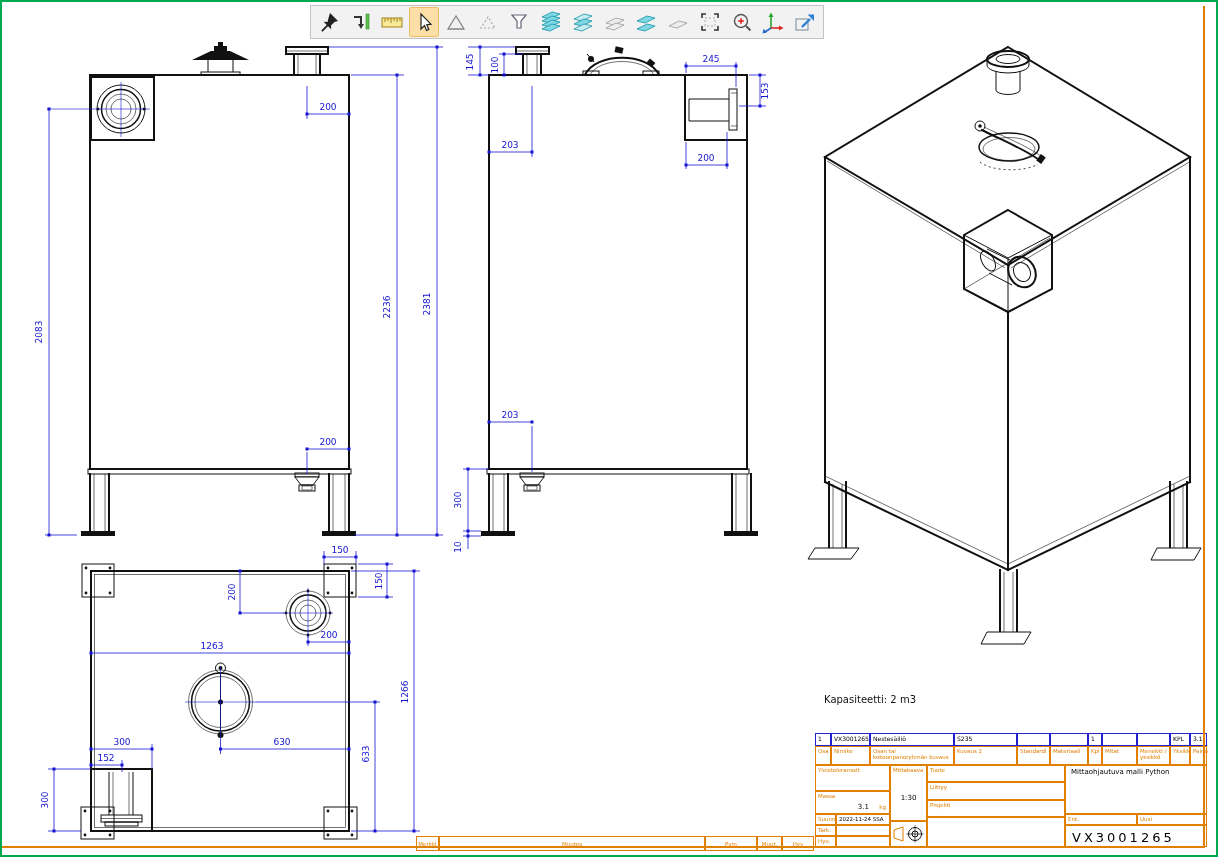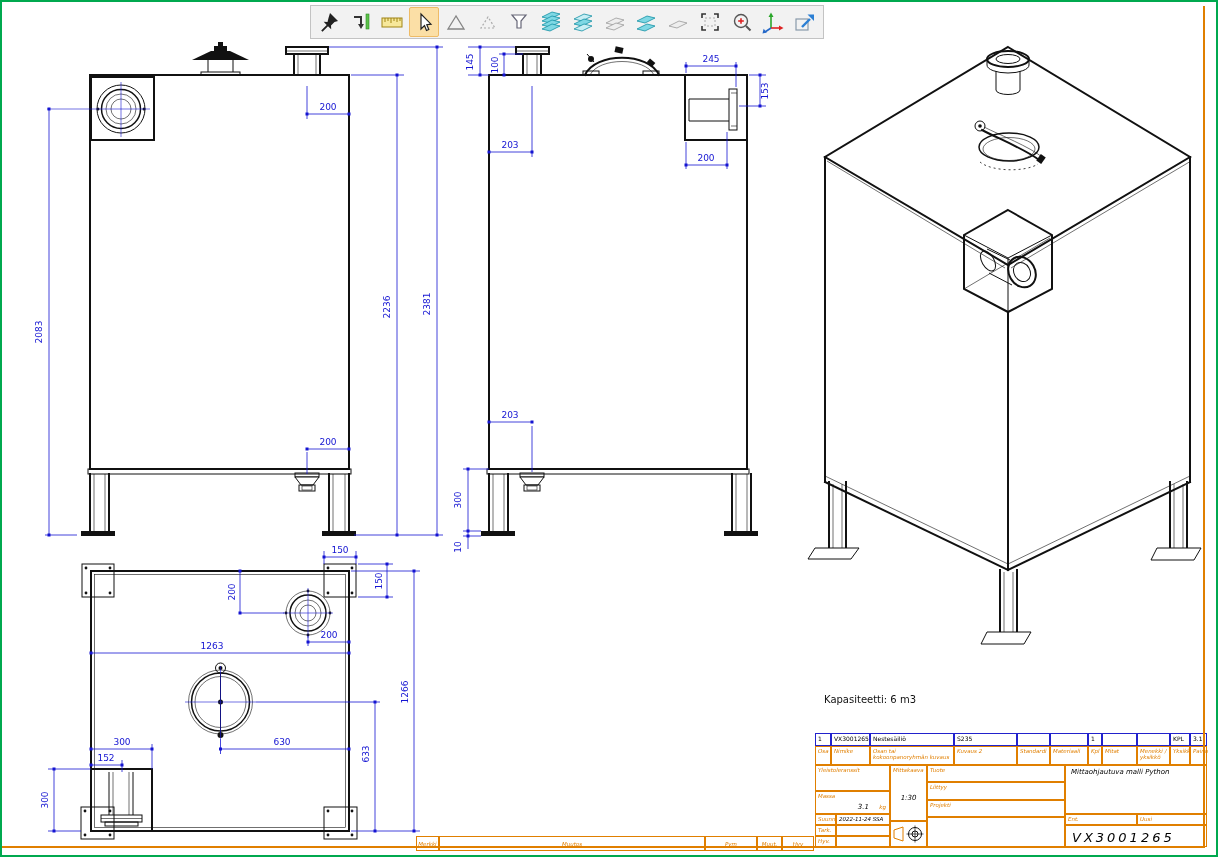--- a/index.html
+++ b/index.html
@@ -25,21 +25,21 @@
   .dim{stroke:#1414d2;stroke-width:.8;fill:none;}
   .dimthin{stroke:#1414d2;stroke-width:.6;fill:none;}
   .dash05{stroke:#111;stroke-width:.8;fill:none;stroke-dasharray:2 3;}
   text.dimtext{fill:#1414d2;font-size:9px;font-family:"DejaVu Sans",sans-serif;}
 
   .caption{position:absolute;left:822px;top:692px;font-size:10px;color:#111;}
 
   
   .tb{position:absolute;left:812px;top:729px;width:394px;height:117px;font-family:"DejaVu Sans",sans-serif;}
   .oc,.bc{position:absolute;box-sizing:border-box;background:#fff;}
-  .oc{border:1px solid #e07f00;font-style:italic;}
+  .oc{border:1px solid #e07f00;}
   .bc{border:1px solid #2222cc;}
   .ol{color:#e07f00;font-size:5.5px;line-height:6px;padding:1px 2px;}
   .bv{color:#000;font-size:6px;line-height:7px;padding:1px 2px;white-space:nowrap;overflow:hidden;}
   .revrow{position:absolute;left:414px;top:834px;width:398px;height:15px;}
   .rv{display:flex;align-items:center;justify-content:center;}
   .num{font-size:13px;color:#000;letter-spacing:3px;padding:4px 6px;}
 </style>
 </head>
 <body>
 
@@ -503,21 +503,21 @@
       </div>
     <div class="tool">
         <svg width="24" height="24">
           <rect x="3" y="9" width="12" height="11" fill="none" stroke="#8899aa" stroke-width="1.2"></rect>
           <line x1="9" y1="17" x2="17" y2="9" stroke="#2b7fd4" stroke-width="2.4"></line>
           <polygon points="14.5,4.5 21,4.5 21,11" fill="#2b7fd4"></polygon>
         </svg>
       </div>
   </div>
 
-  <div class="caption">Kapasiteetti: 6 m3</div>
+  <div class="caption">Kapasiteetti: 2 m3</div>
 
   <div class="tb">
 
     <div class="bc bv" style="left:1px;top:2px;width:16px;height:13px">1</div>
     <div class="bc bv" style="left:17px;top:2px;width:39px;height:13px">VX3001265</div>
     <div class="bc bv" style="left:56px;top:2px;width:84px;height:13px">Nestesäiliö</div>
     <div class="bc bv" style="left:140px;top:2px;width:63px;height:13px">S235</div>
     <div class="bc bv" style="left:203px;top:2px;width:33px;height:13px"></div>
     <div class="bc bv" style="left:236px;top:2px;width:38px;height:13px"></div>
     <div class="bc bv" style="left:274px;top:2px;width:14px;height:13px">1</div>

